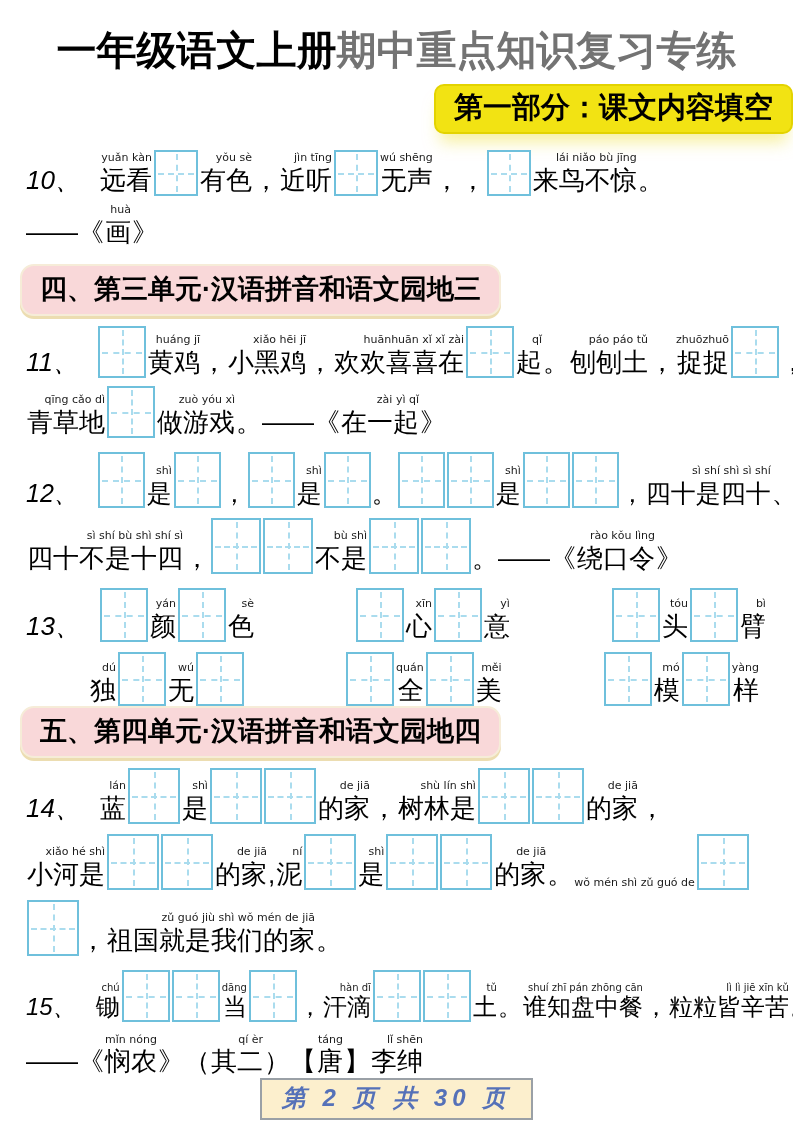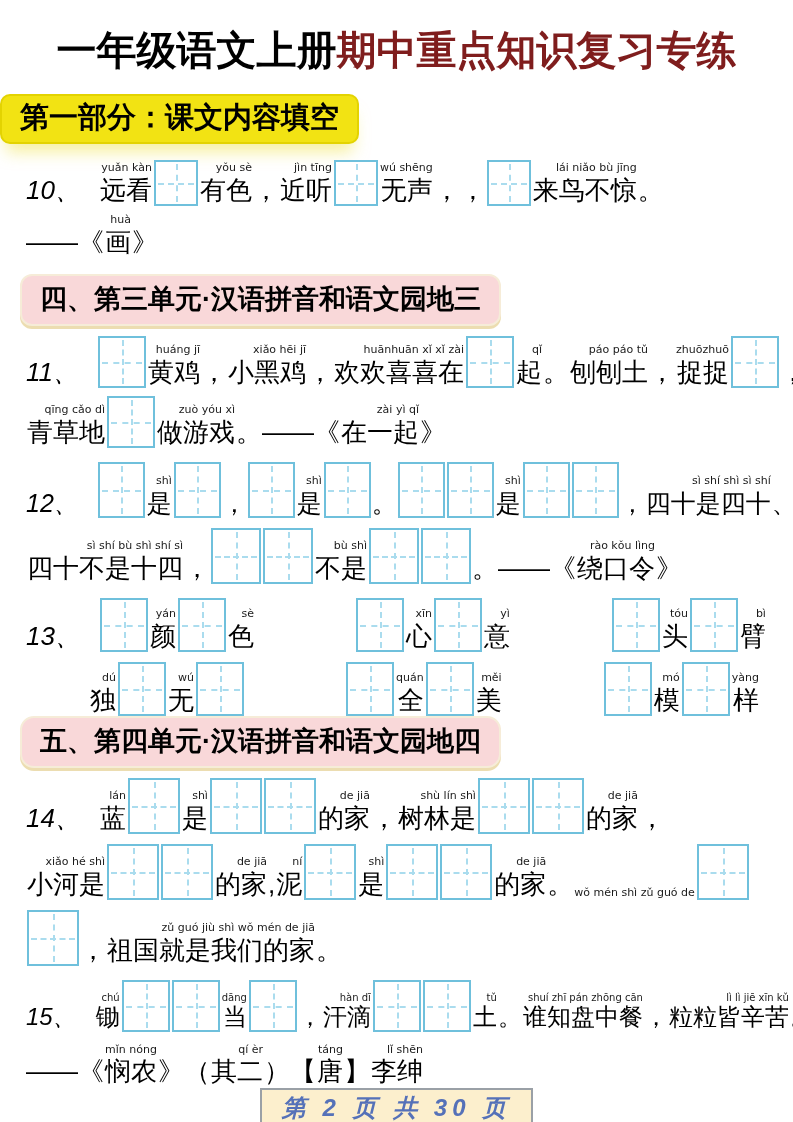--- a/index.html
+++ b/index.html
@@ -7,22 +7,22 @@
     width:793px;height:1122px;background:#ffffff;margin:0 auto;
     box-sizing:border-box;position:relative;overflow:hidden;
     display:flex;flex-direction:column;
     font-family:"Liberation Sans","DejaVu Sans",sans-serif;
     padding-top:26px;
   }
   
   .title{ text-align:center; font-size:40px; font-weight:900; line-height:1.2;
     letter-spacing:0px; white-space:nowrap;}
   .title .t-black{color:#000;}
-  .title .t-red{color:#7f1d1d;}
-  .part-wrap{text-align:left;margin-top:20px;}
+  .title .t-red{color:#737373;}
+  .part-wrap{text-align:right;margin-top:10px;}
   .part-header{
     display:inline-block;background:#f2e313;border:2px solid #e3d301;
     border-radius:10px;padding:2px 18px 4px;font-size:29px;font-weight:800;color:#000;
     box-shadow:0 14px 16px -6px rgba(240,228,80,.55);
   }
   .section-header{
     display:inline-block;align-self:flex-start;margin-left:20px;
     background:#f9d8d9;border:2px solid #f6ecd8;border-radius:14px;
     padding:5px 18px 7px;font-size:27px;font-weight:800;color:#000;
     box-shadow:0 3px 0 rgba(234,217,168,.9);
@@ -38,21 +38,21 @@
        border:2px solid #6fc0dc;margin:0 1px;box-sizing:border-box;
        width:48px;height:52px;flex:0 0 auto;}
   .tzg::before{content:"";position:absolute;left:2px;right:2px;top:50%;
        border-top:2px dashed #aadcee;}
   .tzg::after{content:"";position:absolute;top:2px;bottom:2px;left:50%;
        border-left:2px dashed #aadcee;}
   .gap{display:inline-block;width:100px;flex:0 0 auto;}
   
   .l-q10a{margin-top:16px;} .l-q10a .tzg{width:44px;height:46px;}
   .l-q10b{margin-top:8px;}
-  .sec4{margin-top:16px;border-radius:12px;}
+  .sec4{margin-top:16px;}
   .l-q11a{margin-top:10px;} .l-q11a .tzg{width:48px;height:52px;}
   .l-q11b{margin-top:8px;}  .l-q11b .tzg{width:48px;height:52px;}
   .l-q12a{margin-top:14px;} .l-q12a .tzg{width:47px;height:56px;} .l-q12a .zi{font-size:25px;}
   .l-q12b{margin-top:10px;} .l-q12b .tzg{width:50px;height:56px;}
   .l-q13a{margin-top:14px;} .l-q13a .tzg{width:48px;height:54px;}
   .l-q13b{margin-top:10px;padding-left:89px;} .l-q13b .tzg{width:48px;height:54px;}
   .sec5{}
   .l-q14a{margin-top:10px;} .l-q14a .tzg{width:52px;height:56px;}
   .l-q14b{margin-top:10px;} .l-q14b .tzg{width:52px;height:56px;}
   .l-q14c{margin-top:10px;} .l-q14c .tzg{width:52px;height:56px;}

